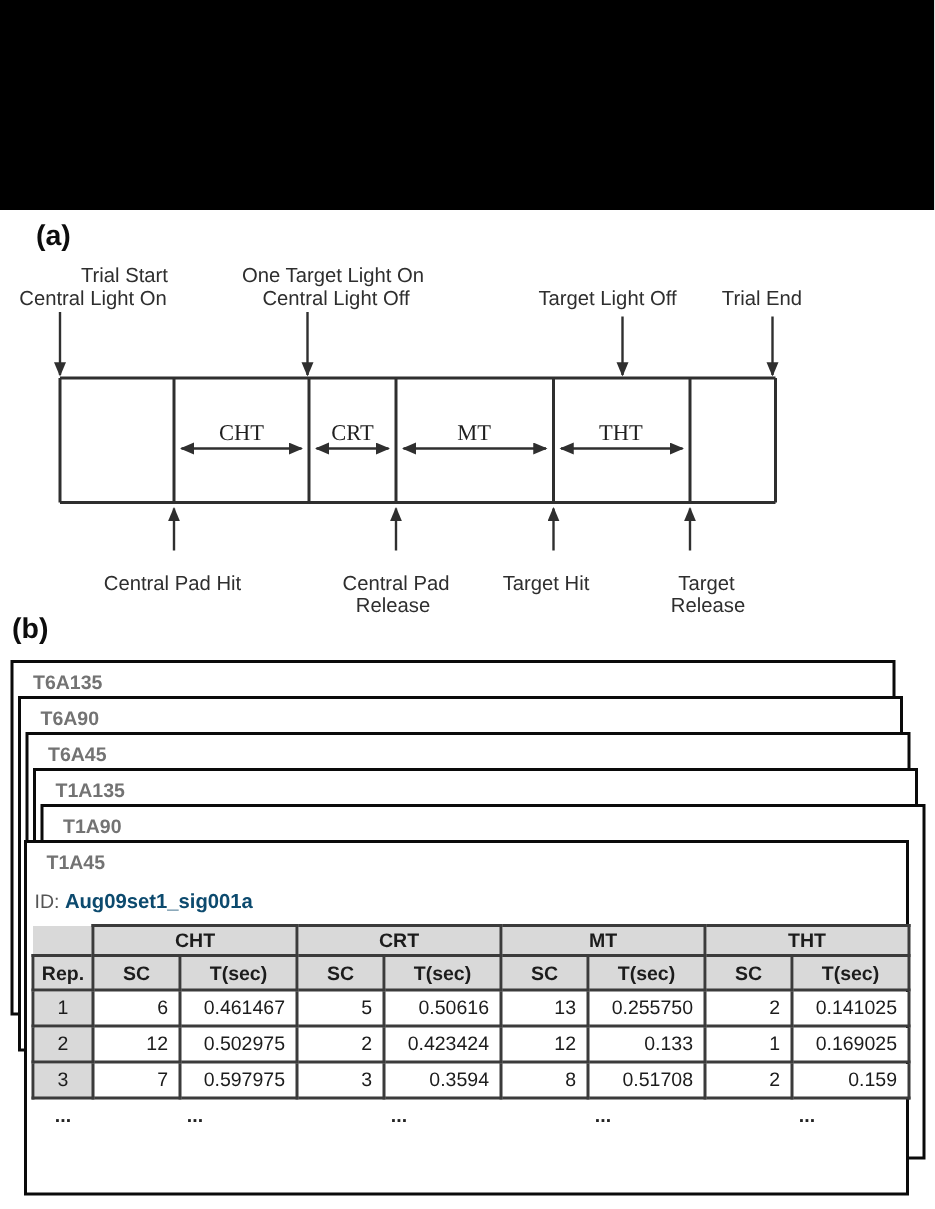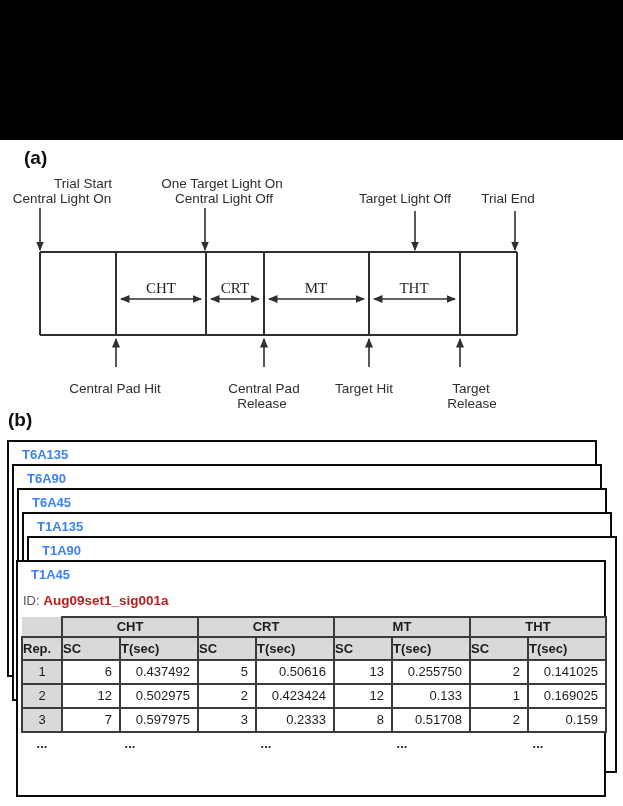--- a/index.html
+++ b/index.html
@@ -9,31 +9,31 @@
   .panel-label{position:absolute;font-weight:bold;font-size:19px;color:#0d0d0d;}
   .label-a{left:24px;top:147px;}
   .label-b{left:8px;top:409px;}
   .diagram{position:absolute;left:0;top:140px;}
   .diagram text{font-family:"Liberation Sans",sans-serif;font-size:13.5px;fill:#2e2e2e;}
   .diagram text.interval{font-family:"Liberation Serif",serif;font-size:15px;fill:#1f1f1f;}
   .diagram line,.diagram path.ln{stroke:#2f2f2f;}
   
   .card{position:absolute;width:590px;height:237px;box-sizing:border-box;
         background:#ffffff;border:2px solid #0a0a0a;}
-  .card-title{position:absolute;left:13px;top:5px;font-weight:bold;font-size:13px;color:#3b82f6;}
+  .card-title{position:absolute;left:13px;top:5px;font-weight:bold;font-size:13px;color:#737373;}
   .idline{position:absolute;left:5px;top:31px;font-size:13px;color:#555;}
-  .idline .idval{color:#b91c1c;font-weight:bold;font-size:13.5px;}
+  .idline .idval{color:#0c4a6e;font-weight:bold;font-size:13.5px;}
   
   .tblwrap{position:absolute;left:3px;top:54px;}
   .dtable{border-collapse:collapse;table-layout:fixed;width:584px;font-size:13px;color:#1c1c1c;}
   .dtable td{border:2px solid #3b3b3b;overflow:hidden;white-space:nowrap;}
   .dtable tr.grp td{background:#d9d9d9;font-weight:bold;text-align:center;
         height:18px;line-height:18px;padding:0;}
   .dtable td.ghost{border:none;background:#ffffff;}
-  .dtable tr.hdr td{background:#d9d9d9;font-weight:bold;
+  .dtable tr.hdr td{background:#d9d9d9;font-weight:bold;text-align:center;
         height:21px;line-height:21px;padding:0;}
   .dtable tr.data td{height:22px;line-height:22px;}
   .dtable td.rep{background:#d9d9d9;text-align:center;padding:0;}
   .dtable td.num{background:#ffffff;text-align:right;padding:0 7px 0 0;}
   .dtable tr.gap td{border:none;background:transparent;text-align:center;
         height:20px;line-height:20px;font-weight:bold;color:#222;}
 </style>
 </head>
 <body>
 
@@ -156,21 +156,21 @@
           <td>SC</td>
           <td>T(sec)</td>
           <td>SC</td>
           <td>T(sec)</td>
           <td>SC</td>
           <td>T(sec)</td>
         </tr>
         <tr class="data">
           <td class="rep">1</td>
           <td class="num">6</td>
-          <td class="num">0.437492</td>
+          <td class="num">0.461467</td>
           <td class="num">5</td>
           <td class="num">0.50616</td>
           <td class="num">13</td>
           <td class="num">0.255750</td>
           <td class="num">2</td>
           <td class="num">0.141025</td>
         </tr>
         <tr class="data">
           <td class="rep">2</td>
           <td class="num">12</td>
@@ -180,21 +180,21 @@
           <td class="num">12</td>
           <td class="num">0.133</td>
           <td class="num">1</td>
           <td class="num">0.169025</td>
         </tr>
         <tr class="data">
           <td class="rep">3</td>
           <td class="num">7</td>
           <td class="num">0.597975</td>
           <td class="num">3</td>
-          <td class="num">0.2333</td>
+          <td class="num">0.3594</td>
           <td class="num">8</td>
           <td class="num">0.51708</td>
           <td class="num">2</td>
           <td class="num">0.159</td>
         </tr>
         <tr class="gap">
           <td>...</td>
           <td colspan="2">...</td>
           <td colspan="2">...</td>
           <td colspan="2">...</td>

